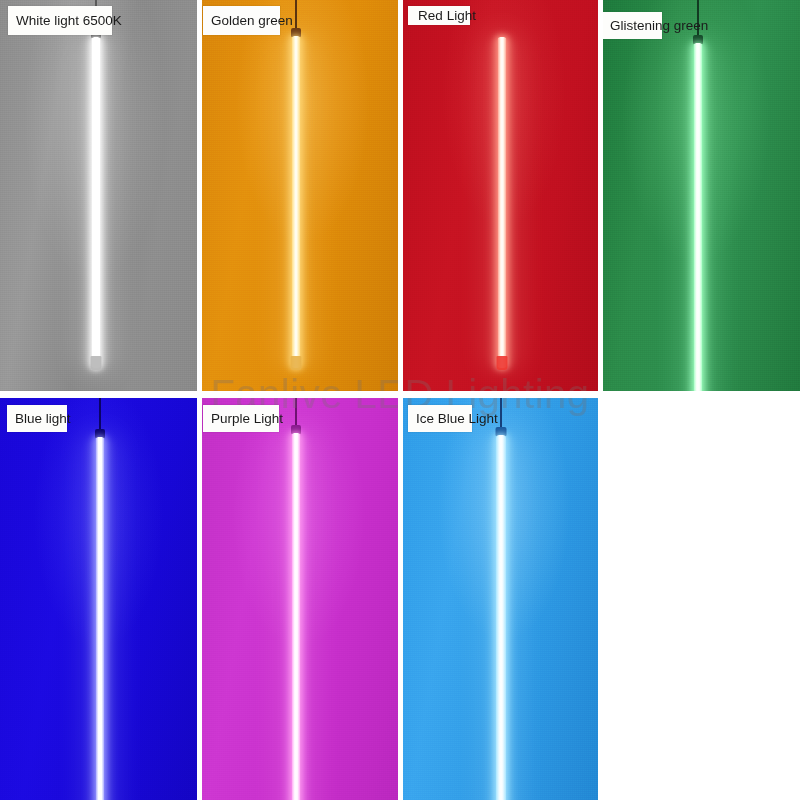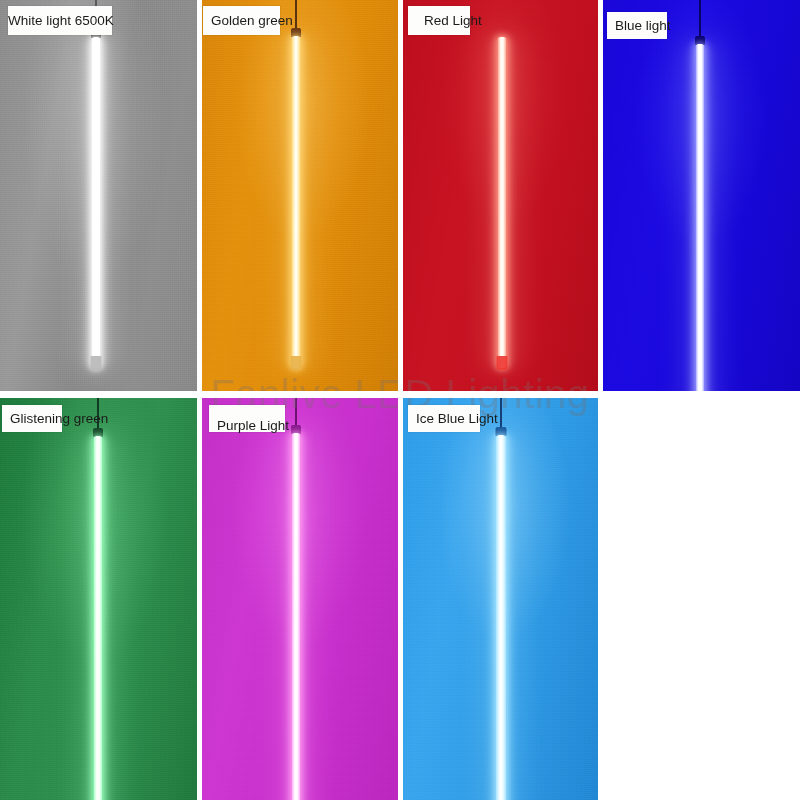--- a/index.html
+++ b/index.html
@@ -85,21 +85,21 @@
       <div class="bg bg-white"></div>
       <div class="noise"></div>
       <div class="lamp" style="left: 36px; width: 120px;">
           <div class="glow" style="top: 29px; height: 347px; width: 43px; background: rgb(255, 255, 255); opacity: 0.16; filter: blur(11px);"></div>
           <div class="glow" style="top: 34px; height: 337px; width: 21px; background: rgb(255, 255, 255); opacity: 0.4; filter: blur(4px);"></div>
           <div class="wire" style="top: 0px; height: 30px; background: rgb(90, 90, 90);"></div>
           <div class="cap" style="top: 29px; height: 9px; width: 10px; background: rgb(74, 74, 74);"></div>
           <div class="tube" style="top: 37px; height: 331px; width: 9px; background: linear-gradient(90deg, rgb(255, 255, 255) 0%, rgb(255, 255, 255) 32%, rgb(255, 255, 255) 50%, rgb(255, 255, 255) 68%, rgb(255, 255, 255) 100%); box-shadow: rgb(255, 255, 255) 0px 0px 6px 1px;"></div>
           <div class="endcap" style="top: 356px; height: 14px; width: 11px; background: rgb(185, 185, 185); opacity: 0.92;"></div>
         </div>
-      <div class="label" style="left: 8px; top: 6px; height: 29px; width: 104px; box-sizing: border-box;">
+      <div class="label" style="left: 8px; top: 6px; height: 29px; width: 104px; padding-left: 8px; box-sizing: border-box;">
         <span>White light 6500K</span>
       </div>
     </div>
 
 
     <div class="panel">
       <div class="bg bg-golden"></div>
       <div class="noise"></div>
       <div class="lamp" style="left: 39px; width: 120px;">
           <div class="glow" style="top: 28px; height: 348px; width: 43px; background: rgb(255, 216, 120); opacity: 0.16; filter: blur(11px);"></div>
@@ -116,81 +116,81 @@
 
     <div class="panel">
       <div class="bg bg-red"></div>
       <div class="noise"></div>
       <div class="lamp" style="left: 42px; width: 120px;">
           <div class="glow" style="top: 29px; height: 347px; width: 43px; background: rgb(255, 154, 136); opacity: 0.16; filter: blur(11px);"></div>
           <div class="glow" style="top: 34px; height: 337px; width: 21px; background: rgb(255, 154, 136); opacity: 0.4; filter: blur(4px);"></div>
           <div class="tube" style="top: 37px; height: 331px; width: 9px; background: linear-gradient(90deg, rgb(255, 154, 136) 0%, rgb(255, 242, 228) 32%, rgb(255, 255, 255) 50%, rgb(255, 242, 228) 68%, rgb(255, 154, 136) 100%); box-shadow: rgb(255, 154, 136) 0px 0px 6px 1px;"></div>
           <div class="endcap" style="top: 356px; height: 14px; width: 11px; background: rgb(239, 58, 51); opacity: 0.92;"></div>
         </div>
-      <div class="label" style="left: 8px; top: 6px; height: 29px; width: 62px; padding-left: 16px; box-sizing: border-box;">
+      <div class="label" style="left: 8px; top: 6px; height: 19px; width: 62px; padding-left: 16px; box-sizing: border-box; justify-content: center;">
         <span>Red Light</span>
+      </div>
+    </div>
+
+    <div class="panel">
+      <div class="bg bg-green"></div>
+      <div class="noise"></div>
+      <div class="lamp" style="left: 38px; width: 120px;">
+          <div class="glow" style="top: 35px; height: 745px; width: 43px; background: rgb(157, 255, 191); opacity: 0.16; filter: blur(11px);"></div>
+          <div class="glow" style="top: 40px; height: 735px; width: 21px; background: rgb(157, 255, 191); opacity: 0.4; filter: blur(4px);"></div>
+          <div class="wire" style="top: 0px; height: 40px; background: rgb(18, 58, 34);"></div>
+          <div class="cap" style="top: 35px; height: 9px; width: 10px; background: rgb(21, 73, 42);"></div>
+          <div class="tube" style="top: 43px; height: 729px; width: 9px; background: linear-gradient(90deg, rgb(157, 255, 191) 0%, rgb(244, 255, 246) 32%, rgb(255, 255, 255) 50%, rgb(244, 255, 246) 68%, rgb(157, 255, 191) 100%); box-shadow: rgb(157, 255, 191) 0px 0px 6px 1px;"></div>
+        </div>
+      <div class="label clip" style="left: 2px; top: 12px; height: 27px; width: 60px; padding-left: 8px; box-sizing: border-box;">
+        <span>Glistening green</span>
       </div>
     </div>
 
     <div class="panel">
       <div class="bg bg-blue"></div>
       <div class="noise"></div>
       <div class="lamp" style="left: 40px; width: 120px;">
           <div class="glow" style="top: 36px; height: 748px; width: 43px; background: rgb(154, 156, 255); opacity: 0.16; filter: blur(11px);"></div>
           <div class="glow" style="top: 41px; height: 738px; width: 21px; background: rgb(154, 156, 255); opacity: 0.4; filter: blur(4px);"></div>
           <div class="wire" style="top: 0px; height: 42px; background: rgb(10, 3, 102);"></div>
           <div class="cap" style="top: 36px; height: 9px; width: 10px; background: rgb(11, 4, 112);"></div>
           <div class="tube" style="top: 44px; height: 732px; width: 9px; background: linear-gradient(90deg, rgb(154, 156, 255) 0%, rgb(253, 253, 255) 32%, rgb(255, 255, 255) 50%, rgb(253, 253, 255) 68%, rgb(154, 156, 255) 100%); box-shadow: rgb(154, 156, 255) 0px 0px 6px 1px;"></div>
         </div>
       <div class="label" style="left: 7px; top: 12px; height: 27px; width: 60px; padding-left: 8px; box-sizing: border-box;">
         <span>Blue light</span>
       </div>
     </div>
 
     <div class="panel">
-      <div class="bg bg-green"></div>
-      <div class="noise"></div>
-      <div class="lamp" style="left: 38px; width: 120px;">
-          <div class="glow" style="top: 35px; height: 745px; width: 43px; background: rgb(157, 255, 191); opacity: 0.16; filter: blur(11px);"></div>
-          <div class="glow" style="top: 40px; height: 735px; width: 21px; background: rgb(157, 255, 191); opacity: 0.4; filter: blur(4px);"></div>
-          <div class="wire" style="top: 0px; height: 40px; background: rgb(18, 58, 34);"></div>
-          <div class="cap" style="top: 35px; height: 9px; width: 10px; background: rgb(21, 73, 42);"></div>
-          <div class="tube" style="top: 43px; height: 729px; width: 9px; background: linear-gradient(90deg, rgb(157, 255, 191) 0%, rgb(244, 255, 246) 32%, rgb(255, 255, 255) 50%, rgb(244, 255, 246) 68%, rgb(157, 255, 191) 100%); box-shadow: rgb(157, 255, 191) 0px 0px 6px 1px;"></div>
-        </div>
-      <div class="label clip" style="left: 2px; top: 12px; height: 27px; width: 60px; padding-left: 8px; box-sizing: border-box;">
-        <span>Glistening green</span>
-      </div>
-    </div>
-
-    <div class="panel">
       <div class="bg bg-purple"></div>
       <div class="noise"></div>
       <div class="lamp" style="left: 39px; width: 120px;">
           <div class="glow" style="top: 32px; height: 756px; width: 43px; background: rgb(255, 156, 242); opacity: 0.16; filter: blur(11px);"></div>
           <div class="glow" style="top: 37px; height: 746px; width: 21px; background: rgb(255, 156, 242); opacity: 0.4; filter: blur(4px);"></div>
           <div class="wire" style="top: 0px; height: 38px; background: rgb(110, 18, 114);"></div>
           <div class="cap" style="top: 32px; height: 9px; width: 10px; background: rgb(138, 26, 142);"></div>
           <div class="tube" style="top: 40px; height: 740px; width: 9px; background: linear-gradient(90deg, rgb(255, 156, 242) 0%, rgb(255, 243, 255) 32%, rgb(255, 255, 255) 50%, rgb(255, 243, 255) 68%, rgb(255, 156, 242) 100%); box-shadow: rgb(255, 156, 242) 0px 0px 6px 1px;"></div>
         </div>
-      <div class="label" style="left: 12px; top: 12px; height: 27px; width: 76px; padding-left: 8px; box-sizing: border-box; align-items: flex-end;">
+      <div class="label" style="left: 6px; top: 12px; height: 27px; width: 76px; padding-left: 8px; box-sizing: border-box;">
         <span>Purple Light</span>
       </div>
     </div>
 
     <div class="panel">
       <div class="bg bg-ice"></div>
       <div class="noise"></div>
       <div class="lamp" style="left: 41px; width: 120px;">
           <div class="glow" style="top: 34px; height: 756px; width: 44px; background: rgb(168, 230, 255); opacity: 0.16; filter: blur(11px);"></div>
           <div class="glow" style="top: 39px; height: 746px; width: 22px; background: rgb(168, 230, 255); opacity: 0.4; filter: blur(4px);"></div>
           <div class="wire" style="top: 0px; height: 40px; background: rgb(22, 63, 122);"></div>
           <div class="cap" style="top: 34px; height: 9px; width: 11px; background: rgb(27, 91, 160);"></div>
           <div class="tube" style="top: 42px; height: 740px; width: 10px; background: linear-gradient(90deg, rgb(168, 230, 255) 0%, rgb(240, 251, 255) 32%, rgb(255, 255, 255) 50%, rgb(240, 251, 255) 68%, rgb(168, 230, 255) 100%); box-shadow: rgb(168, 230, 255) 0px 0px 6px 1px;"></div>
         </div>
-      <div class="label" style="left: 8px; top: 12px; height: 27px; width: 72px; padding-left: 8px; box-sizing: border-box;">
+      <div class="label" style="left: 8px; top: 12px; height: 27px; width: 64px; padding-left: 8px; box-sizing: border-box;">
         <span>Ice Blue Light</span>
       </div>
     </div>
 
   </div>
 
   <div class="gutter-v" style="left:197px;"></div>
   <div class="gutter-v" style="left:398px;"></div>
   <div class="gutter-v" style="left:598px;"></div>
   <div class="gutter-h" style="top:391px;"></div>

